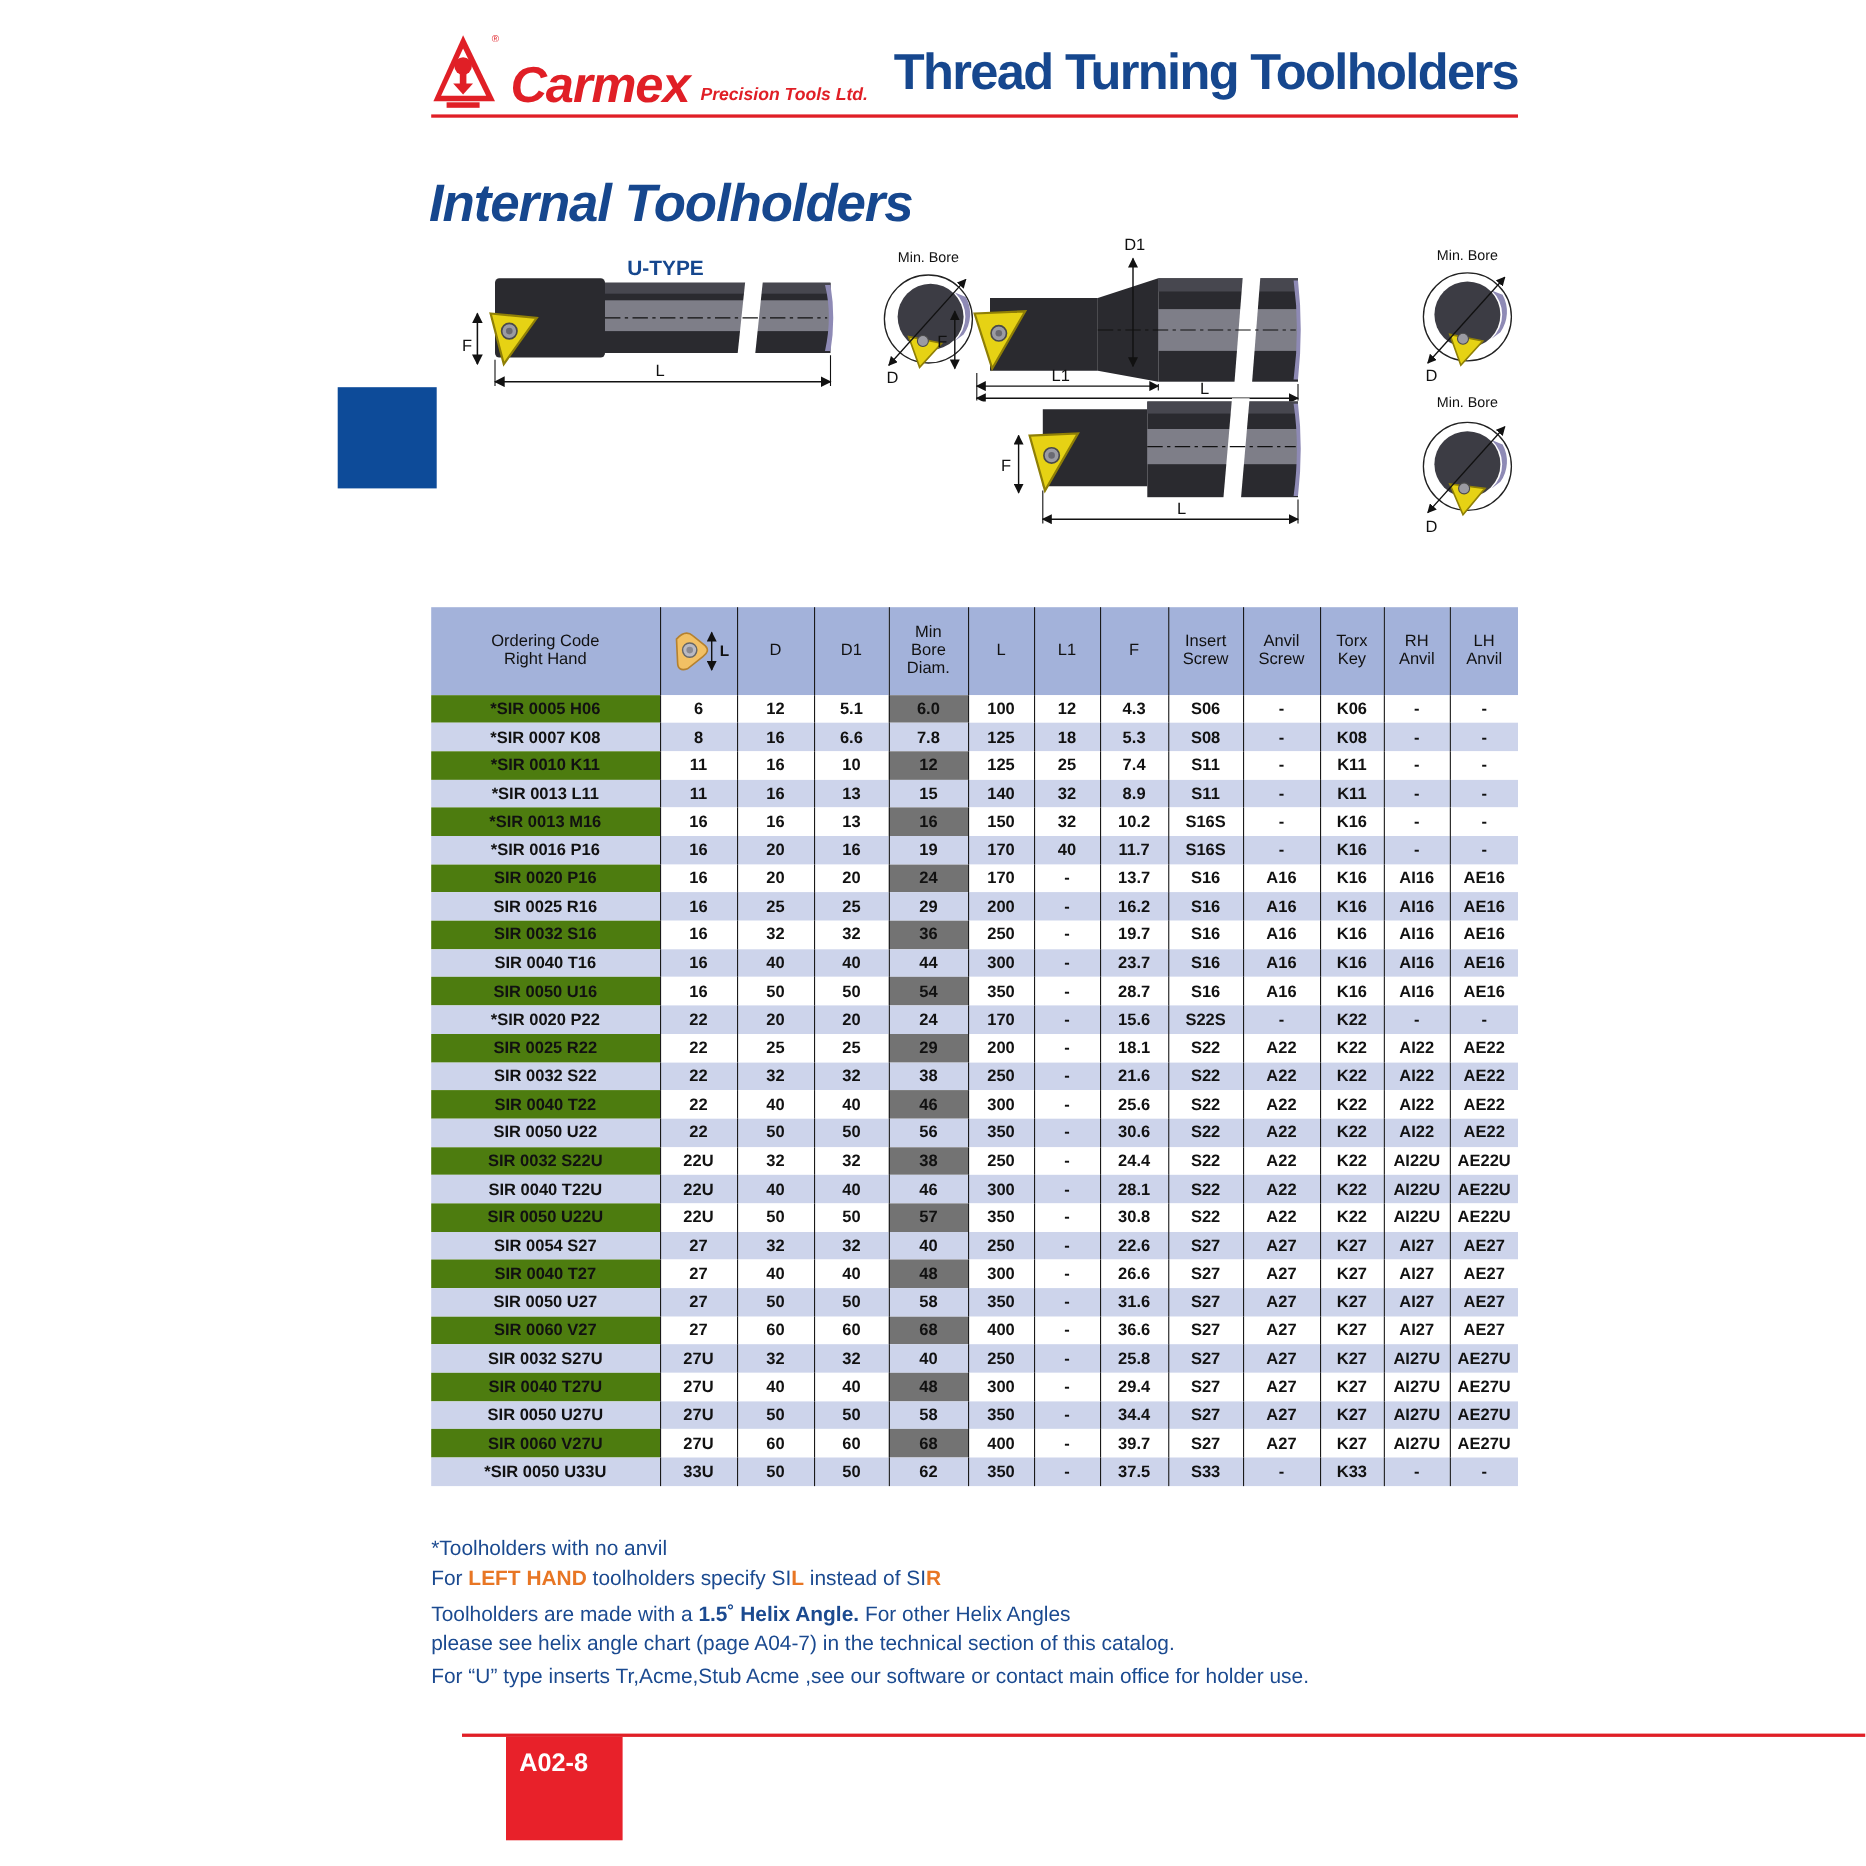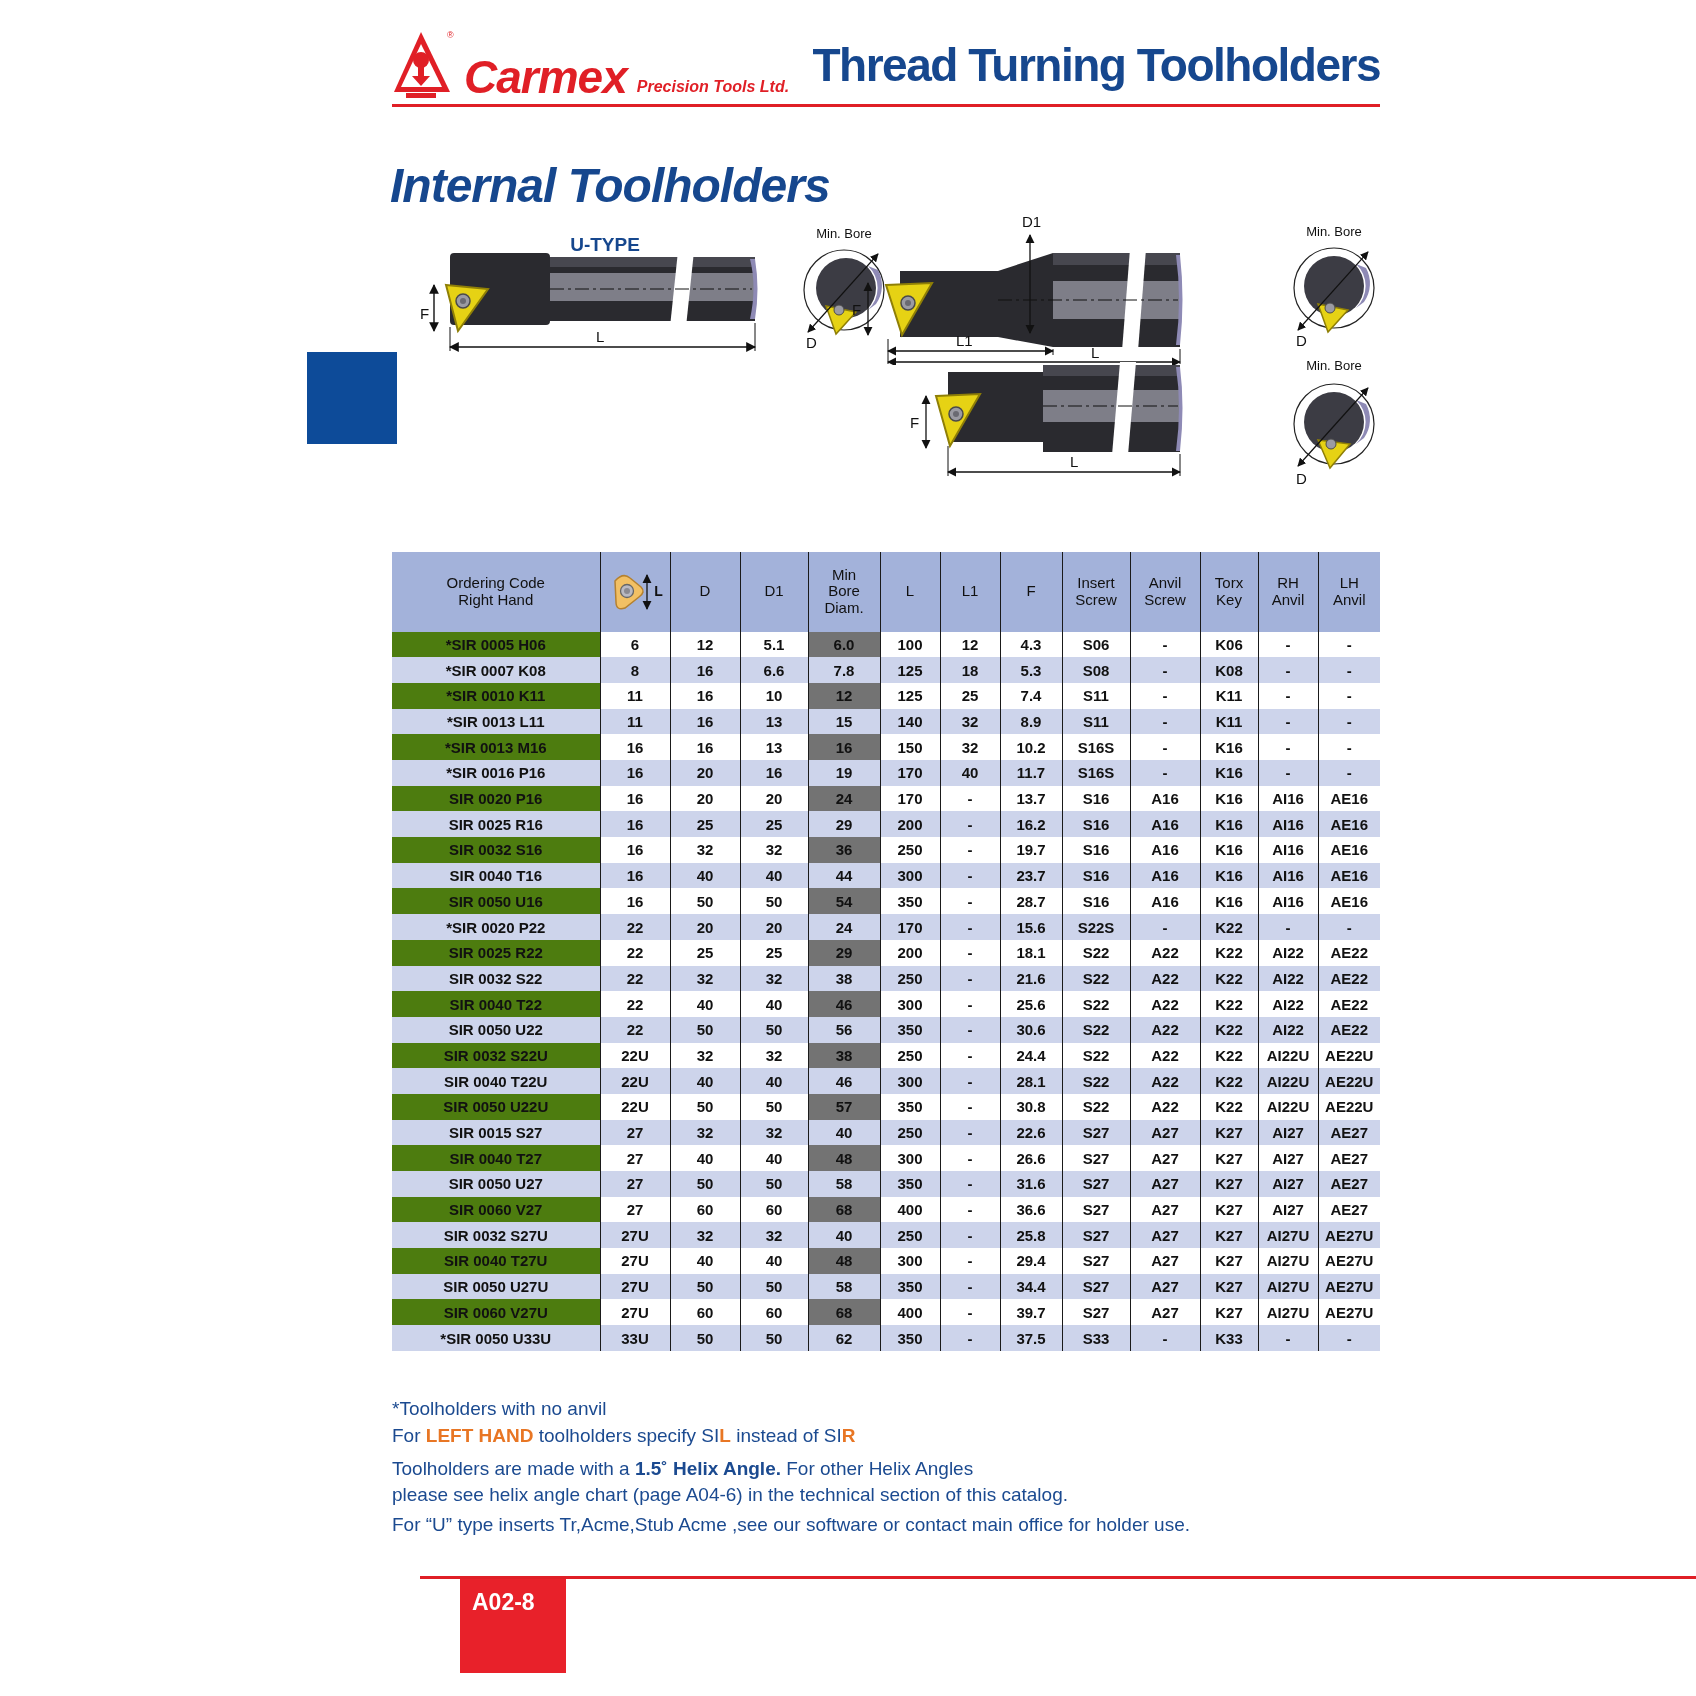--- a/index.html
+++ b/index.html
@@ -504,21 +504,21 @@
             <td>350</td>
             <td>-</td>
             <td>30.8</td>
             <td>S22</td>
             <td>A22</td>
             <td>K22</td>
             <td>AI22U</td>
             <td>AE22U</td>
           </tr>
           <tr class="row-lav">
-            <td class="code">SIR 0015 S27</td>
+            <td class="code">SIR 0054 S27</td>
             <td>27</td>
             <td>32</td>
             <td>32</td>
             <td>40</td>
             <td>250</td>
             <td>-</td>
             <td>22.6</td>
             <td>S27</td>
             <td>A27</td>
             <td>K27</td>
@@ -645,21 +645,21 @@
             <td>-</td>
             <td>-</td>
           </tr>
         </tbody>
     </table>
   </div>
 
   <div class="fnote" style="top:1398px;">*Toolholders with no anvil</div>
   <div class="fnote" style="top:1425px;"><span>For </span><span class="fn-orange">LEFT HAND</span><span> toolholders specify SI</span><span class="fn-orange">L</span><span> instead of SI</span><span class="fn-orange">R</span></div>
   <div class="fnote" style="top:1458px;"><span>Toolholders are made with a </span><span class="fn-bold">1.5˚ Helix Angle.</span><span> For other Helix Angles</span></div>
-  <div class="fnote" style="top:1484px;">please see helix angle chart (page A04-6) in the technical section of this catalog.</div>
+  <div class="fnote" style="top:1484px;">please see helix angle chart (page A04-7) in the technical section of this catalog.</div>
   <div class="fnote" style="top:1514px;">For “U” type inserts  Tr,Acme,Stub Acme ,see our software or contact main office for holder use.</div>
 
   <div class="bottom-rule"></div>
   <div class="page-num-box">
     <div class="page-num">A02-8</div>
   </div>
 
 </div>
 
 </body></html>

